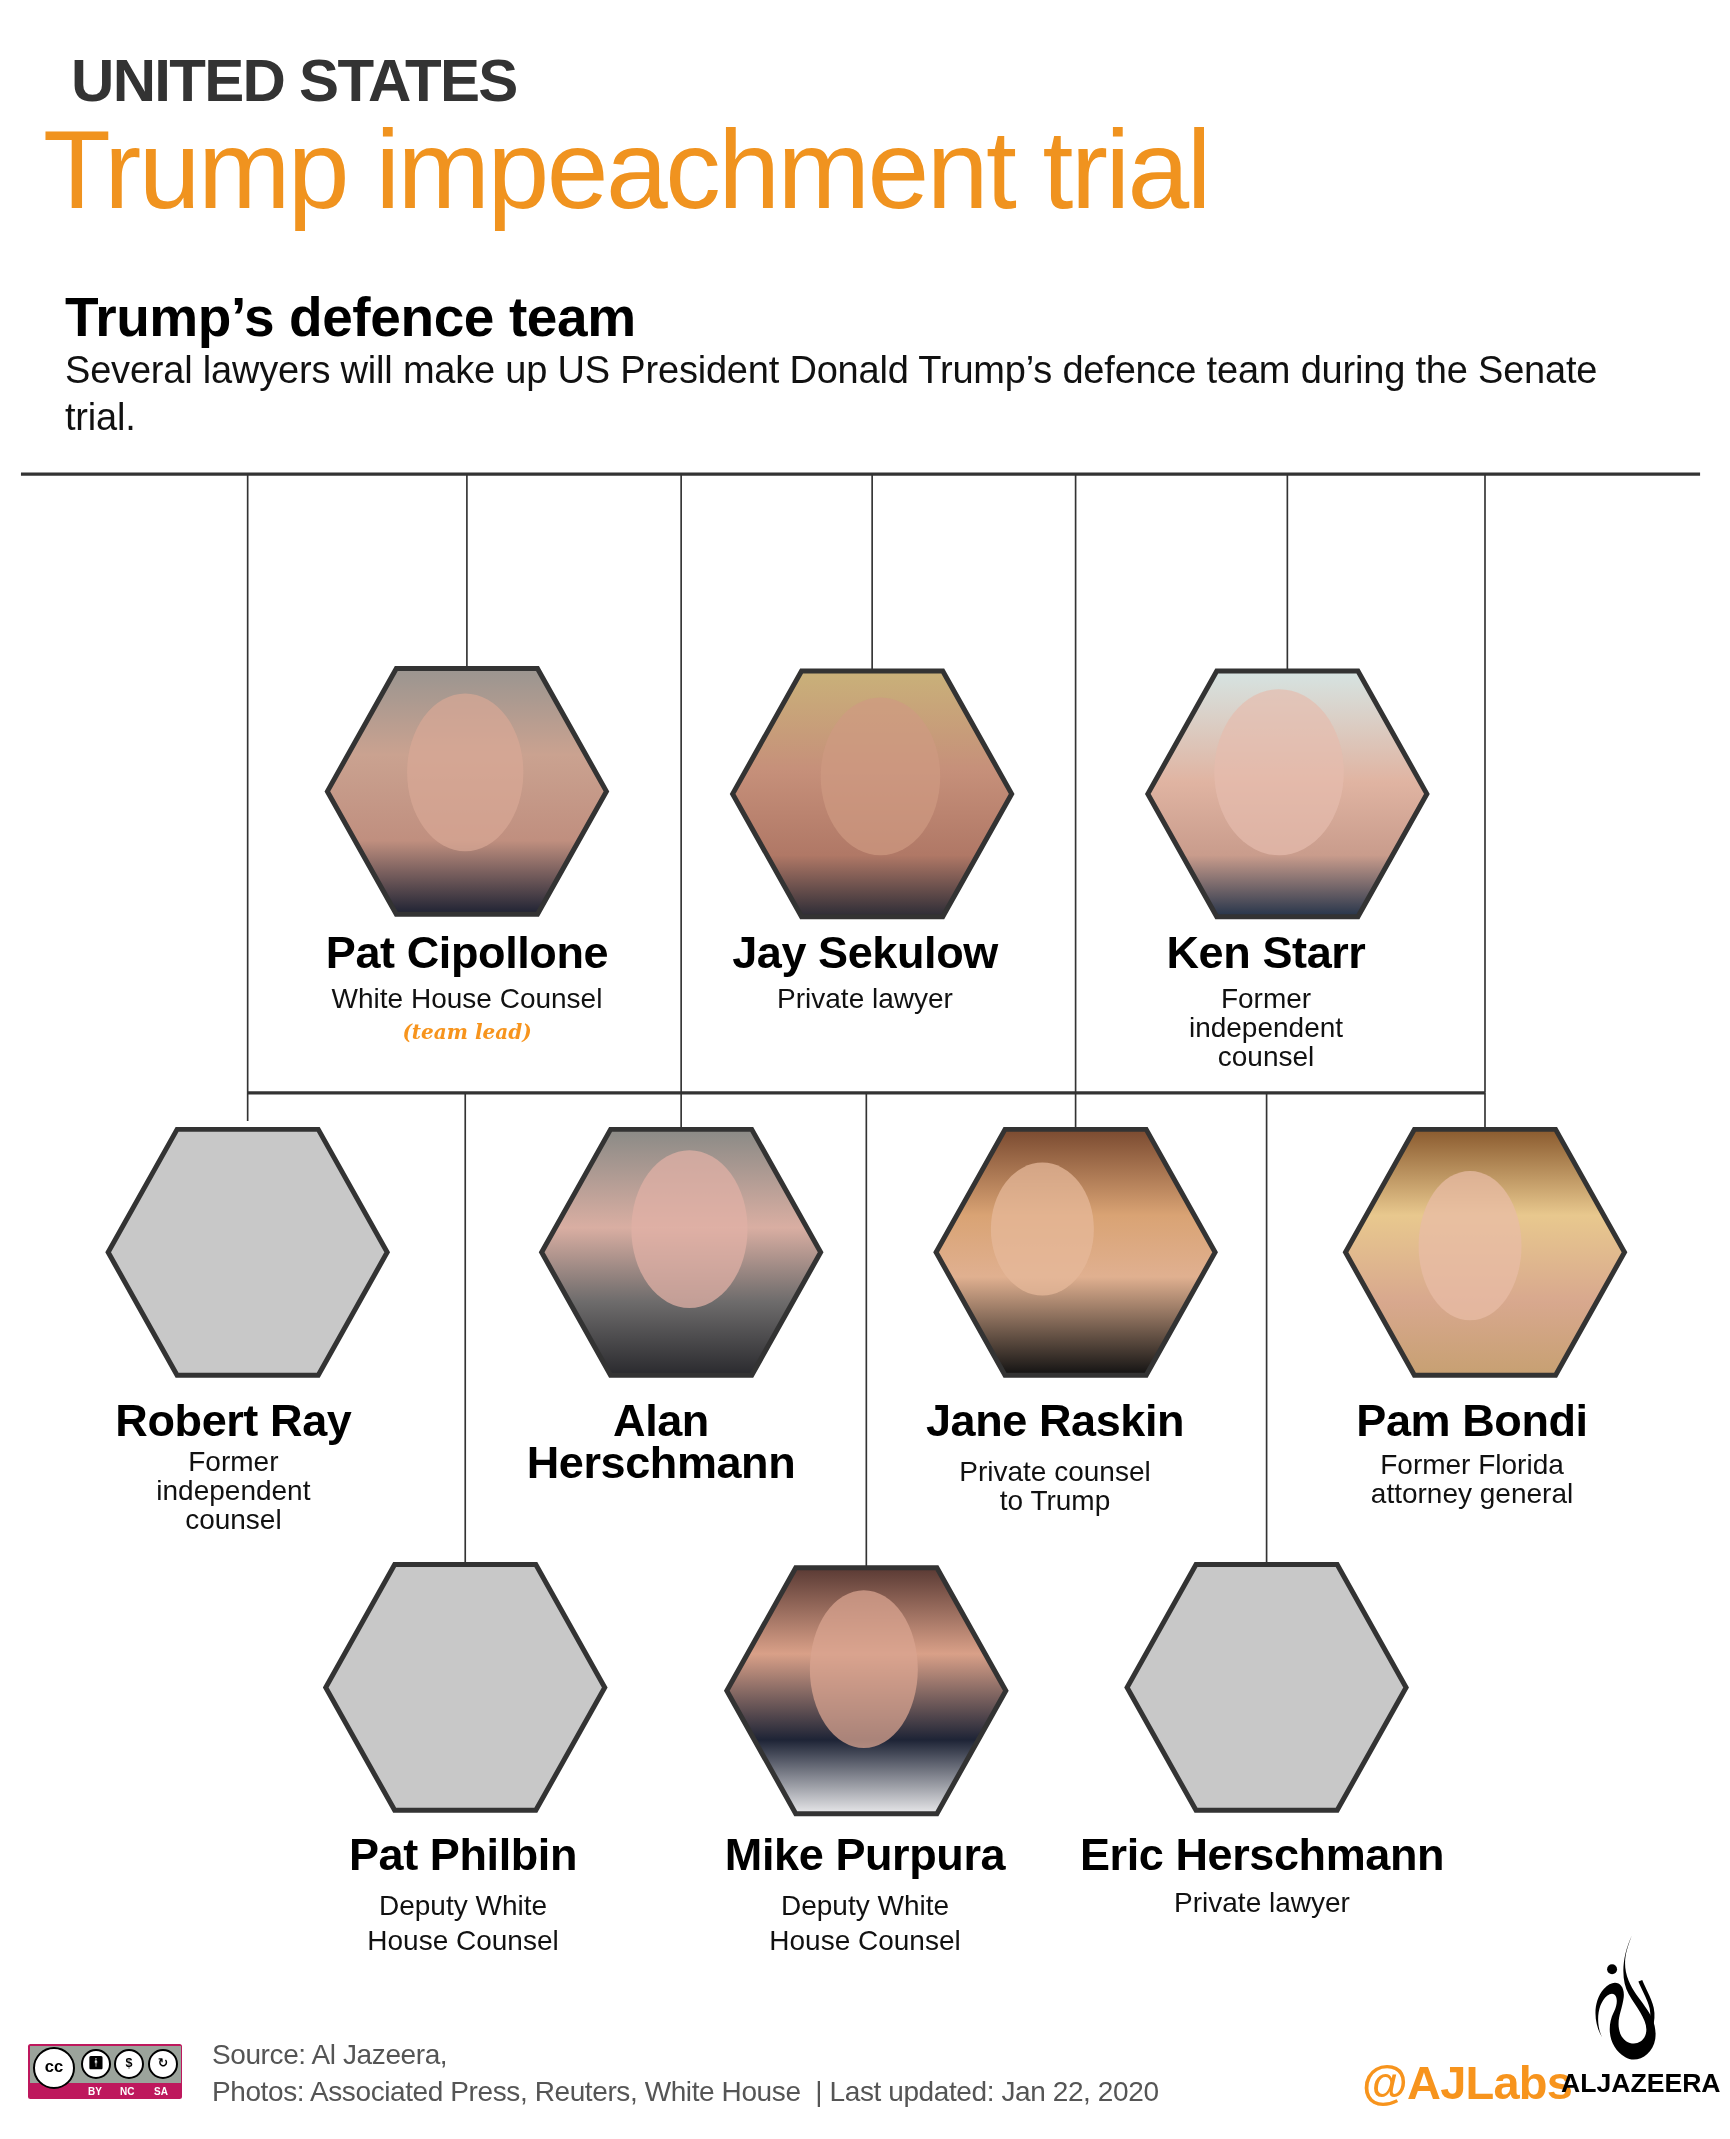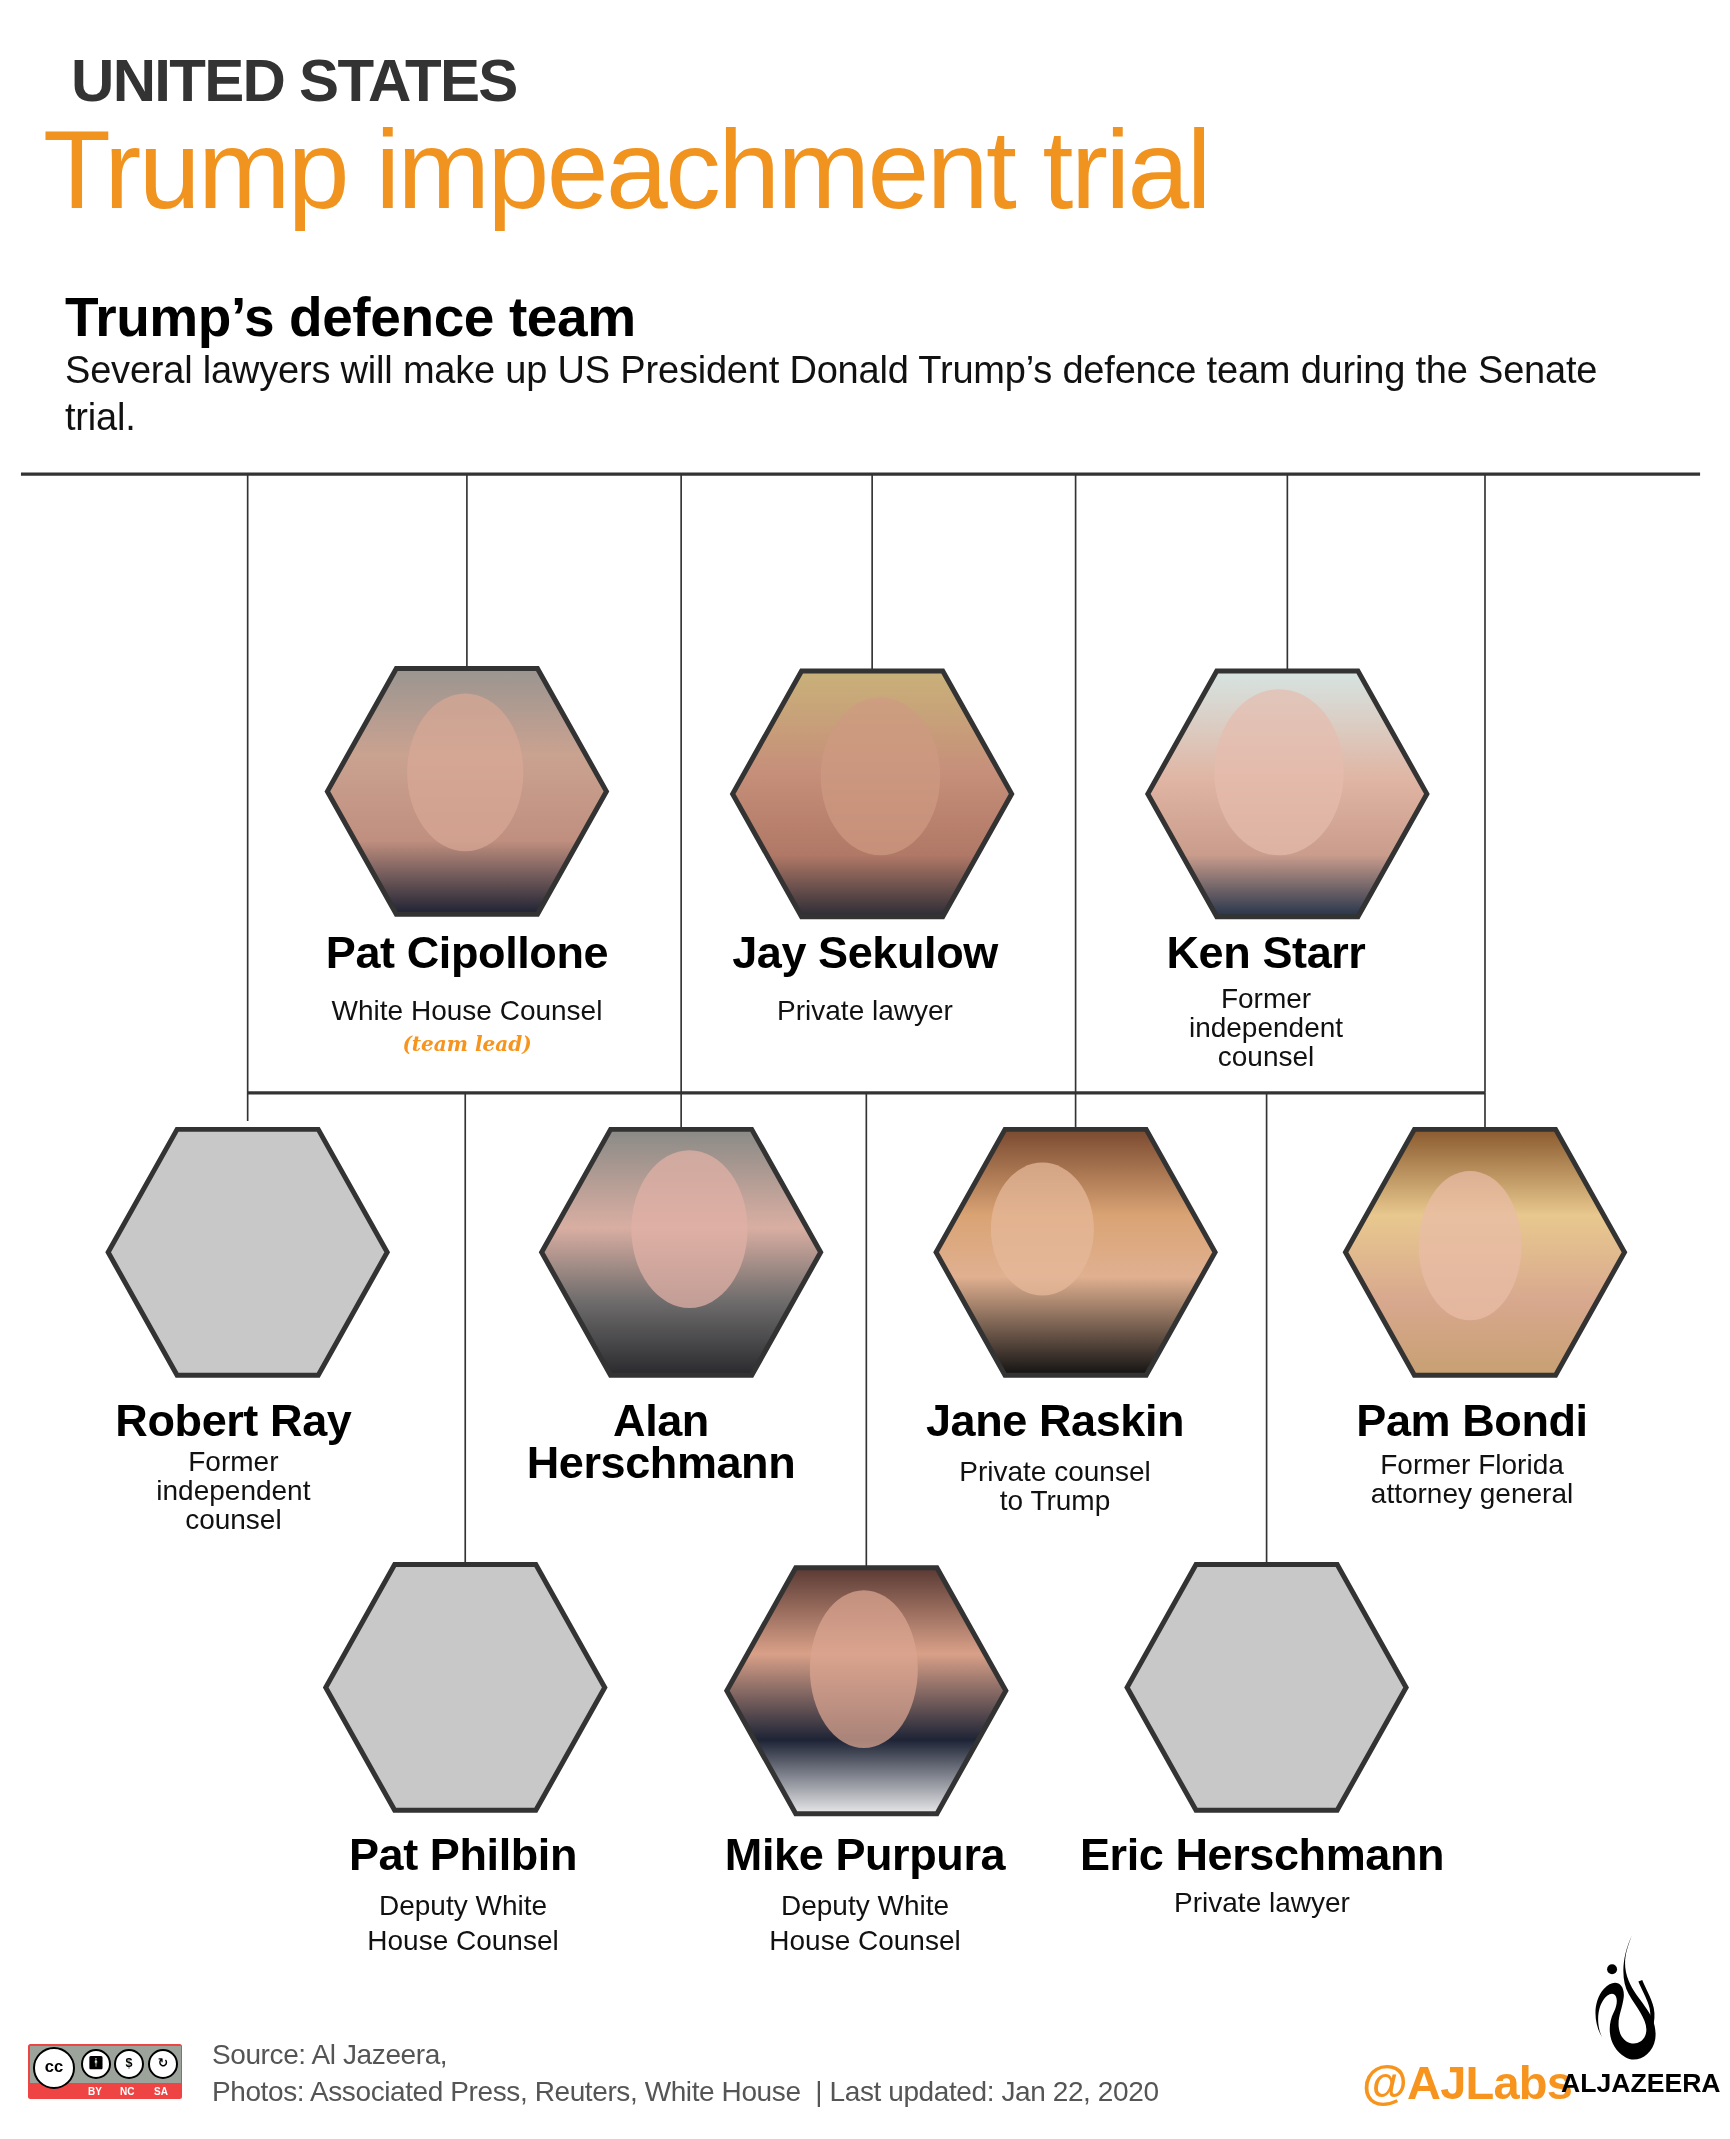--- a/index.html
+++ b/index.html
@@ -11,30 +11,30 @@
   .title { left: 43px; top: 108px; font-size: 111px; font-weight: 400; color: #F0931F;
            letter-spacing: -2.5px; line-height: 125px; white-space: nowrap; }
   .section-heading { left: 65px; top: 286px; font-size: 55px; font-weight: 700; color: #000;
                      line-height: 63px; white-space: nowrap; letter-spacing: -0.4px; }
   .section-desc { left: 65px; top: 347px; width: 1578px; font-size: 38px; line-height: 47px;
                   color: #111; letter-spacing: -0.2px; }
   svg.diagram { position: absolute; left: 0; top: 0; }
   .card { position: absolute; width: 432px; text-align: center; }
   .card .name { font-size: 45px; font-weight: 700; line-height: 42px; color: #000;
                 letter-spacing: -0.4px; }
-  .card .role { font-size: 28px; line-height: 29px; color: #111; margin-top: 22px; }
+  .card .role { font-size: 28px; line-height: 29px; color: #111; margin-top: 10px; }
   .card .lead { font-family: "DejaVu Serif", "Liberation Serif", serif; font-style: italic;
                 font-weight: 700; font-size: 20px; color: #F7941D; line-height: 33px; margin-top: 3.3px; }
   .footer-source { left: 212px; top: 2036px; font-size: 28px; line-height: 37px; color: #555555;
                    white-space: nowrap; letter-spacing: -0.4px; }
   .ajlabs { left: 1362px; top: 2063px; font-size: 47px; font-weight: 700; color: #F7941D;
             white-space: nowrap; line-height: 40px; letter-spacing: -0.8px; }
   .aj-word { left: 1561px; top: 2068px; font-size: 26.6px; font-weight: 900; color: #000;
              white-space: nowrap; line-height: 30px; letter-spacing: 0px; }
-  .cc-badge { left: 28px; top: 2044px; width: 154px; height: 55px; background: #ef4444;
+  .cc-badge { left: 28px; top: 2044px; width: 154px; height: 55px; background: #be185d;
               border-radius: 2.5px; overflow: hidden; }
   .cc-top { position: absolute; left: 1.7px; top: 1.7px; width: 151px; height: 37px; background: #9BA39B; }
   .cc-circle { position: absolute; top: 5px; width: 30px; height: 30px; border-radius: 50%;
                background: #fff; border: 2.5px solid #000; box-sizing: border-box;
                font-size: 12.5px; font-weight: 700; text-align: center; line-height: 25px; color: #000; }
   .cc-big { left: 5px; top: 3.3px; width: 42px; height: 42px; line-height: 35px; font-size: 16.6px; }
   .cc-lbl { position: absolute; bottom: 2.5px; font-size: 10px; font-weight: 700; color: #fff; }
 </style>
 </head>
 <body>

